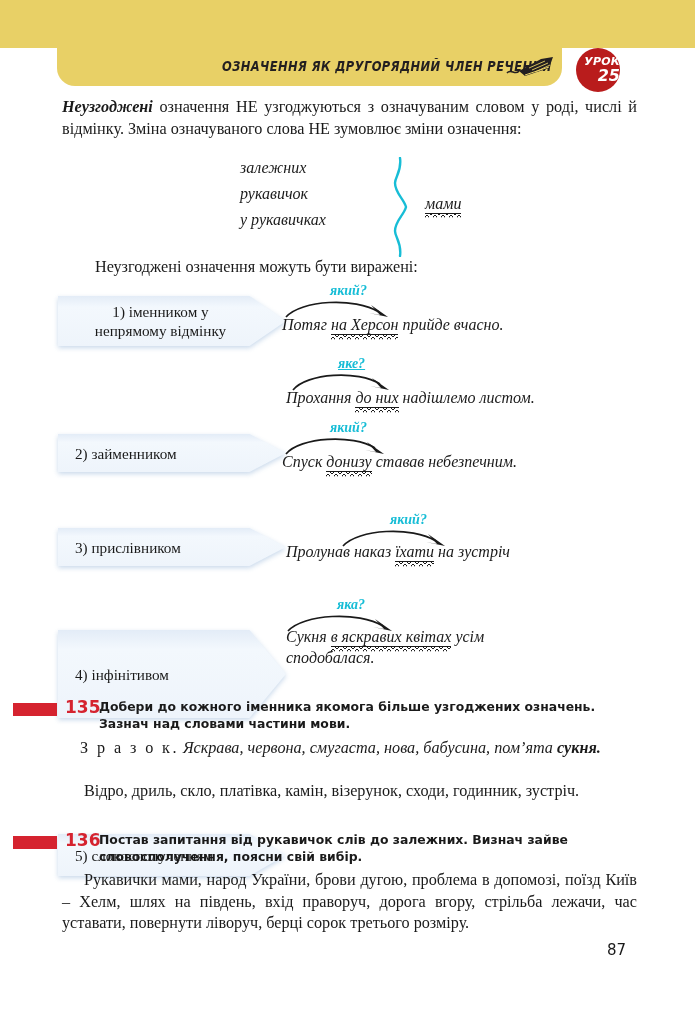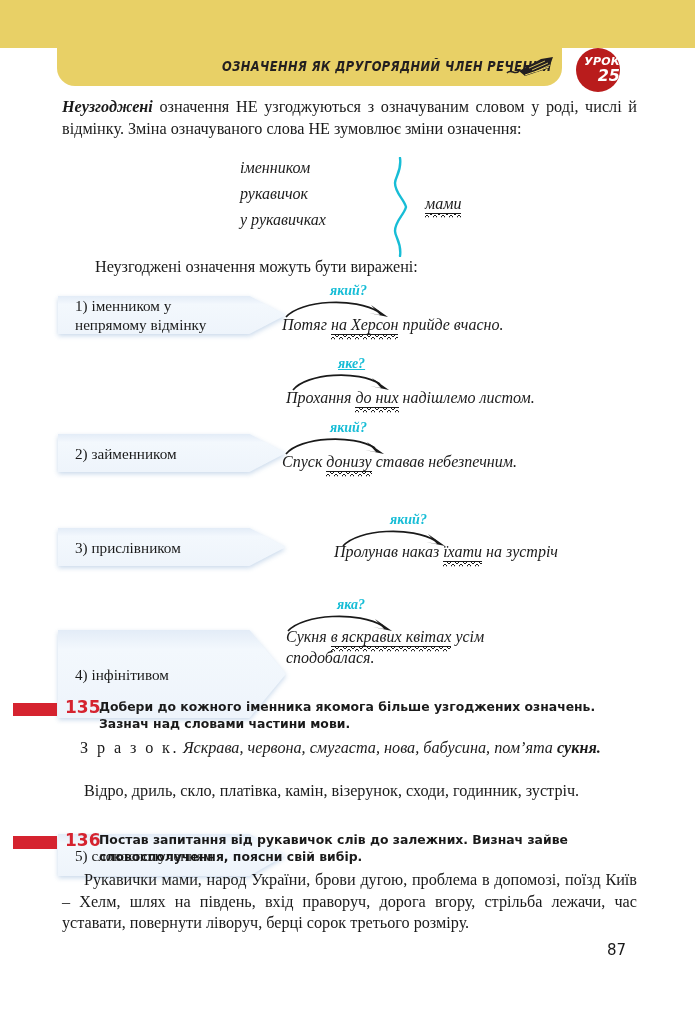--- a/index.html
+++ b/index.html
@@ -256,36 +256,36 @@
   <span class="lb-word">УРОК</span>
   <span class="lb-num">25</span>
 </div>
 
 <div class="intro">
   <span class="lead">Неузгоджені</span><span> означення НЕ узгоджуються з означуваним словом у роді, числі й відмінку. Зміна означуваного слова НЕ зумовлює зміни означення:</span>
 </div>
 
 <div class="decl">
   <div class="decl-list">
-    <div>іменником</div>
+    <div>залежних</div>
     <div>рукавичок</div>
     <div>у рукавичках</div>
   </div>
   <svg class="decl-brace" viewBox="0 0 26 100" preserveAspectRatio="none">
     <path d="M8 1 C 10 14, 3 20, 3 26 C 3 36, 12 42, 14 50 C 12 58, 3 64, 3 74 C 3 80, 10 86, 8 99" stroke="#17bdd6" stroke-width="2.4" fill="none" stroke-linecap="round"></path>
   </svg>
   <div class="decl-target">
     <span class="uwavy"><span class="txt">мами</span></span>
   </div>
 </div>
 
 <div class="subhead">Неузгоджені означення можуть бути виражені:</div>
 
 <div class="boxcol arrowbox-wrap" style="top:296px; width:228px; height:50px;">
-  <div class="arrowbox-inner" style="height:38px;">1) іменником у непрямому відмінку</div>
+  <div class="arrowbox-inner" style="height:50px;text-align:center;">1) іменником у непрямому відмінку</div>
 </div>
 <div class="qlabel" style="top:283px; left:330px;">який?</div>
 <svg class="qarrow" style="top:298px; left:283px; width:110px; height:22px;" viewBox="0 0 110 22">
   <path d="M3 19 C 18 2, 72 -1, 96 14" stroke="#1a1a1a" stroke-width="1.7" fill="none"></path>
   <path d="M105 19 L 88 7 L 97 17 L 86 15 Z" fill="#1a1a1a"></path>
 </svg>
 <div class="example" style="top:314px; left:282px;">
   <span>Потяг </span><span class="uwavy"><span class="txt">на Херсон</span></span><span> прийде вчасно.</span>
 </div>
 
@@ -314,21 +314,21 @@
 </div>
 
 <div class="boxcol arrowbox-wrap" style="top:504px; width:228px; height:88px;">
   <div class="arrowbox-inner" style="height:88px;">4) інфінітивом</div>
 </div>
 <div class="qlabel" style="top:512px; left:390px;">який?</div>
 <svg class="qarrow" style="top:527px; left:340px; width:110px; height:22px;" viewBox="0 0 110 22">
   <path d="M3 19 C 18 2, 72 -1, 96 14" stroke="#1a1a1a" stroke-width="1.7" fill="none"></path>
   <path d="M105 19 L 88 7 L 97 17 L 86 15 Z" fill="#1a1a1a"></path>
 </svg>
-<div class="example" style="top:541px; left:286px;margin-left:48px;">
+<div class="example" style="top:541px; left:286px;">
   <span>Пролунав наказ </span><span class="uwavy"><span class="txt">їхати</span></span><span> на зустріч</span>
 </div>
 
 <div class="boxcol arrowbox-wrap" style="top:620px; width:228px; height:56px;text-align:right;">
   <div class="arrowbox-inner" style="height:42px;">5) словосполученням</div>
 </div>
 <div class="qlabel" style="top:597px; left:337px;">яка?</div>
 <svg class="qarrow" style="top:612px; left:285px; width:112px; height:22px;" viewBox="0 0 112 22">
   <path d="M3 19 C 18 2, 74 -1, 98 14" stroke="#1a1a1a" stroke-width="1.7" fill="none"></path>
   <path d="M107 19 L 90 7 L 99 17 L 88 15 Z" fill="#1a1a1a"></path>

